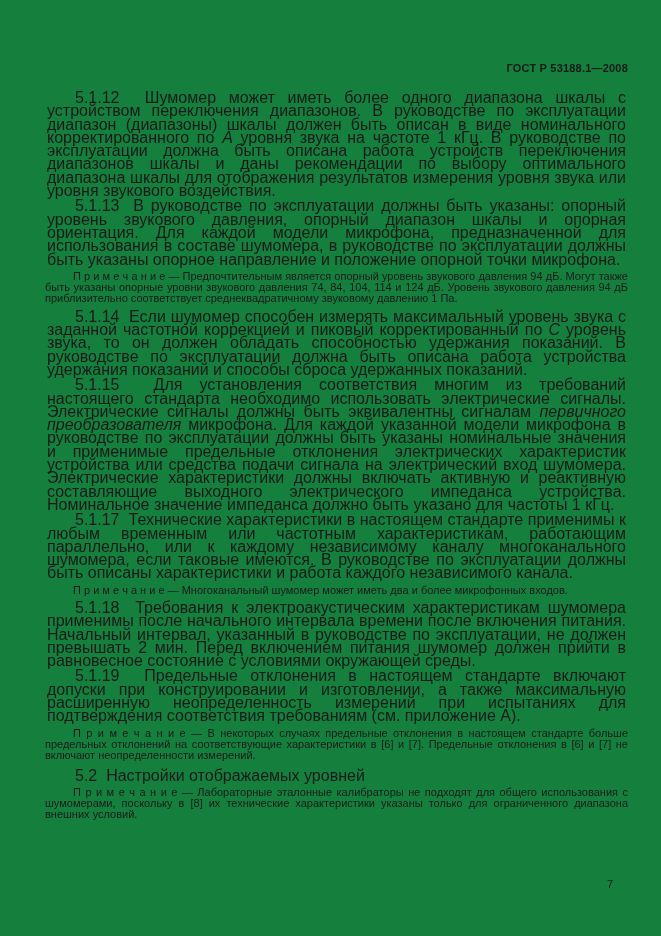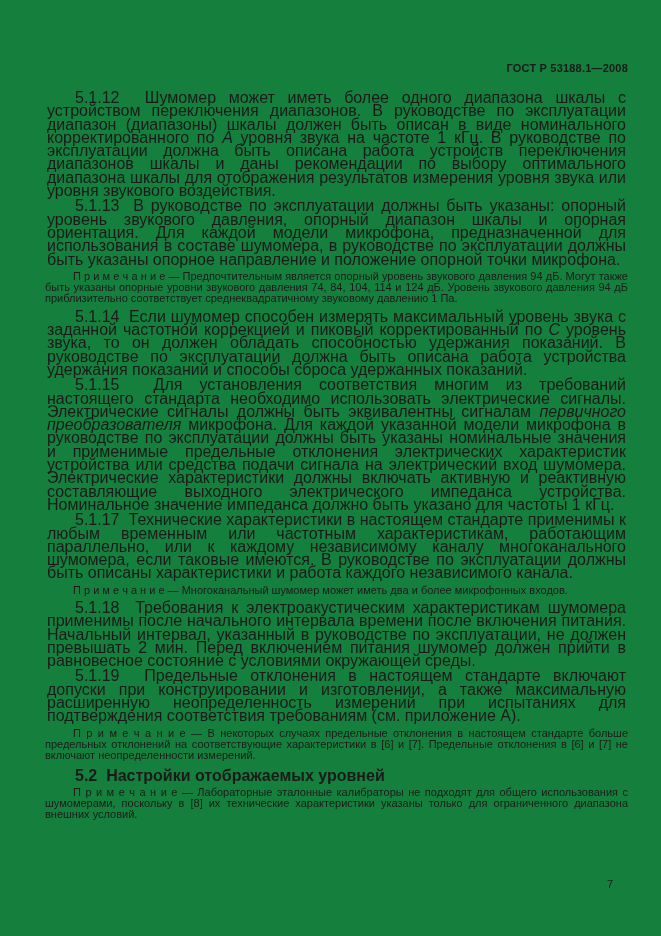--- a/index.html
+++ b/index.html
@@ -28,21 +28,21 @@
     text-align: justify;
     text-indent: 28px;
     margin: 2px;
   }
   .para.note {
     font-size: 11px;
     line-height: 11.3px;
     margin: 5px 0;
   }
   .para.heading {
-    font-weight: bold;
+    font-weight: normal;
     text-align: left;
     margin-top: 7px;
     margin-bottom: 2px;
   }
   .it { font-style: italic; }
   .footer {
     position: absolute;
     right: 48px;
     bottom: 46px;
     font-size: 11px;

